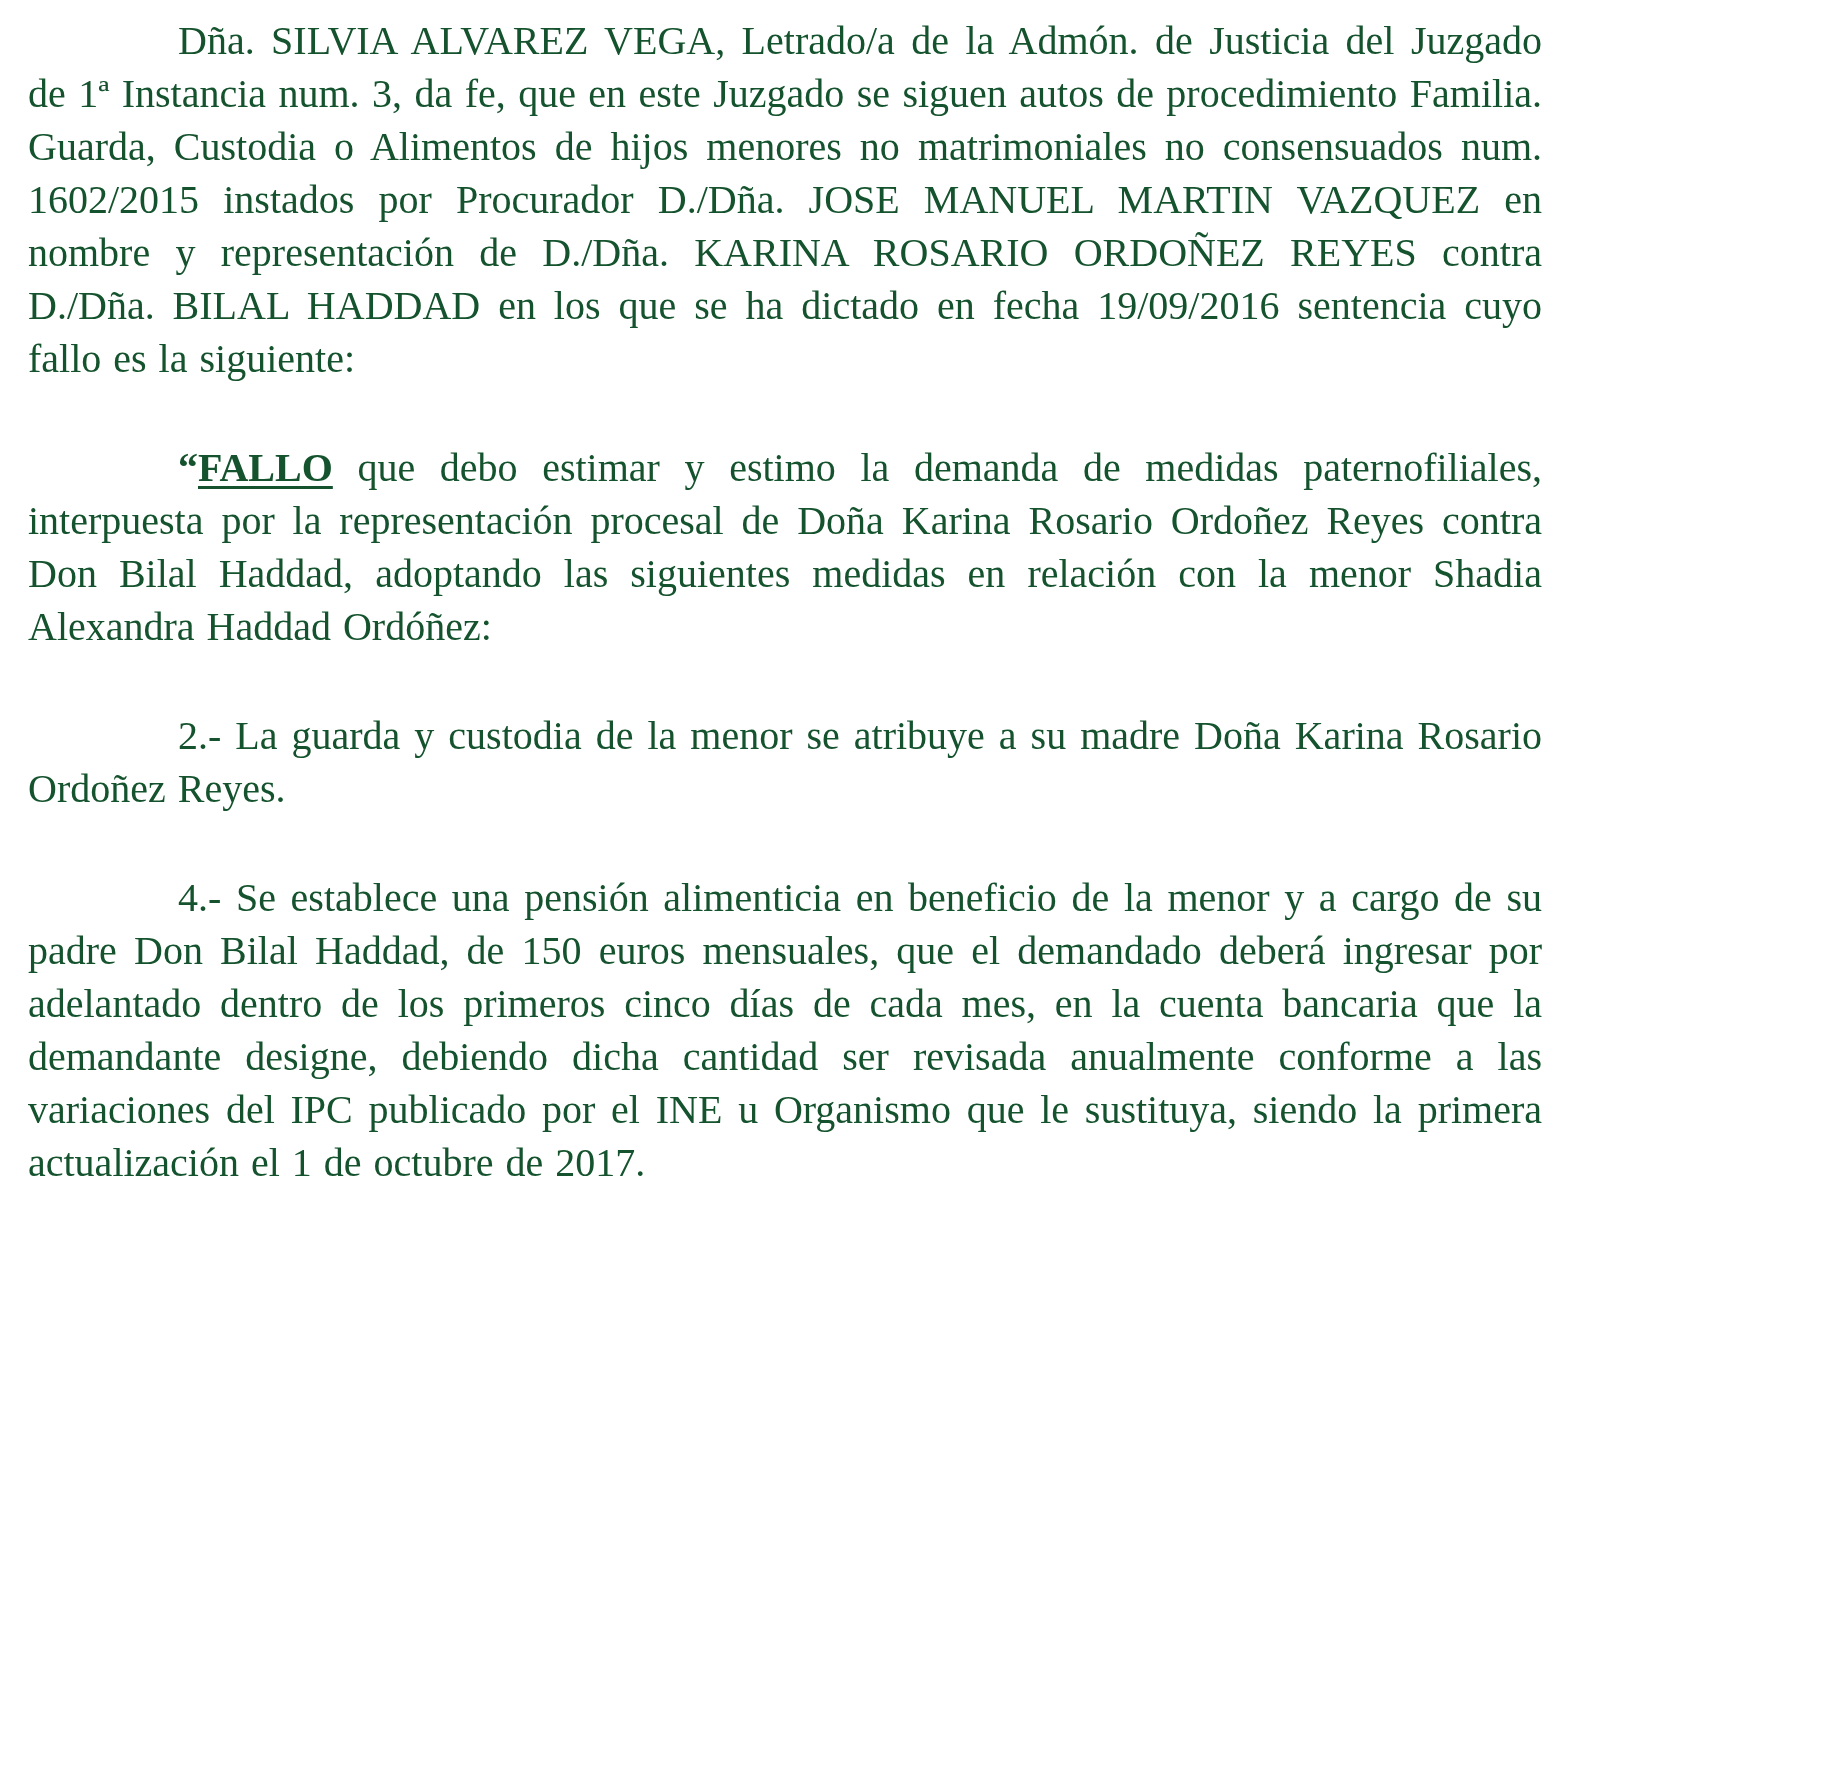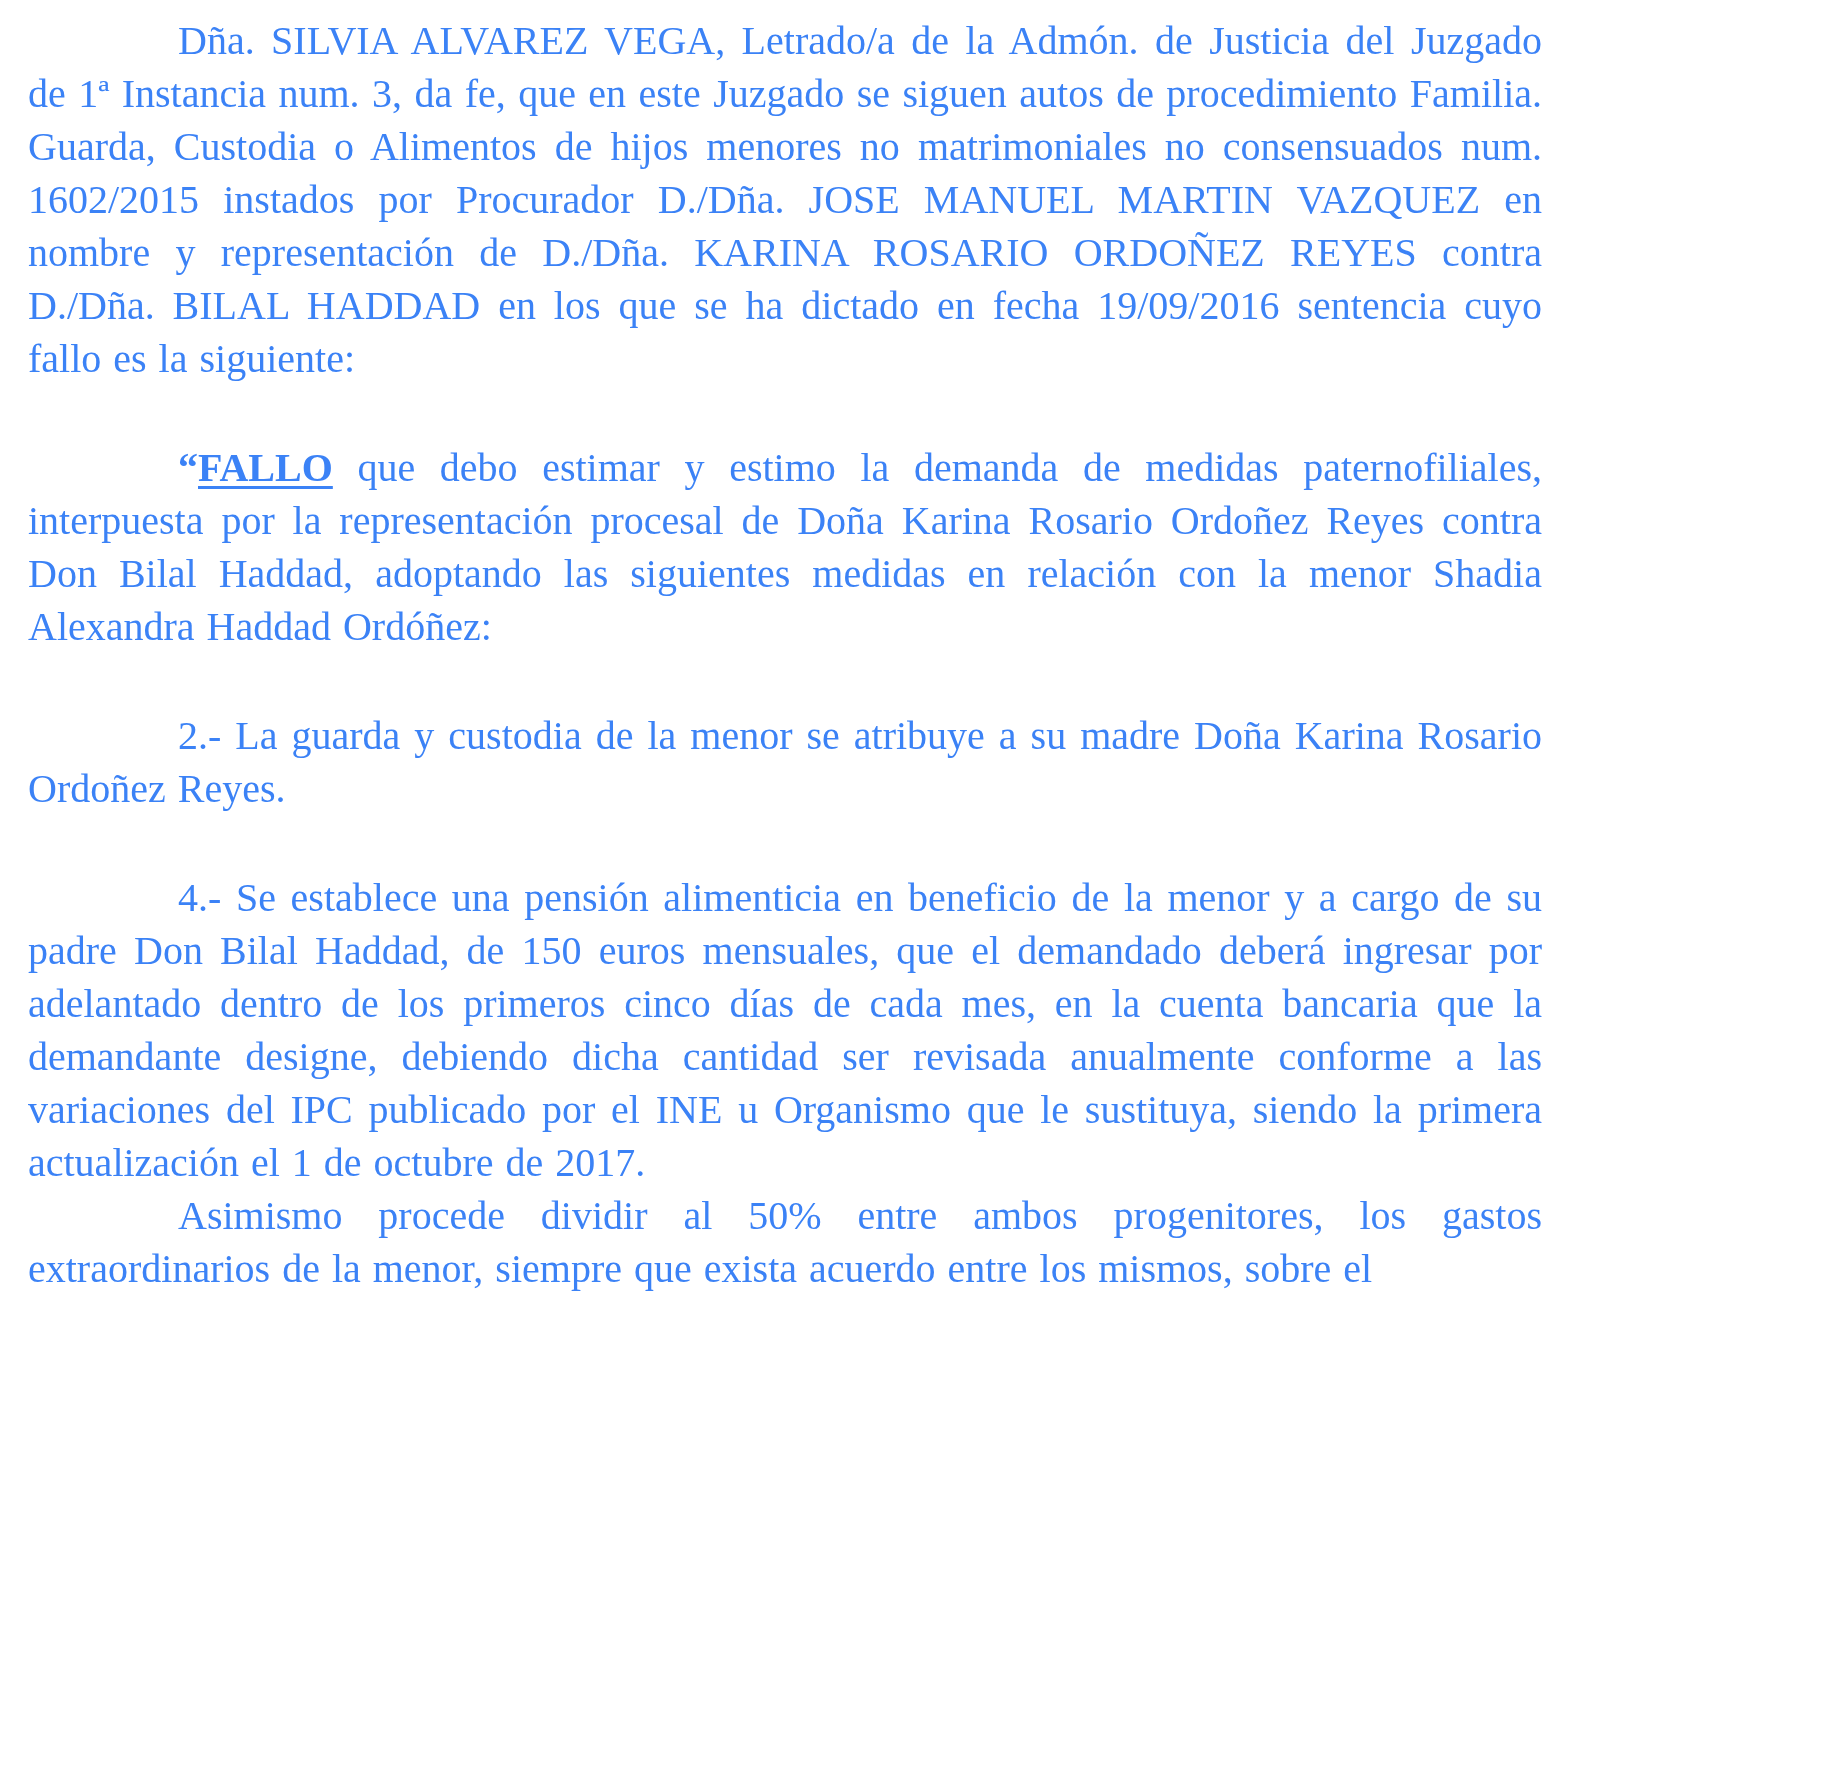--- a/index.html
+++ b/index.html
@@ -6,21 +6,21 @@
     margin: 0;
     padding: 0;
     background: #ffffff;
   }
   .page {
     position: relative;
     width: 1836px;
     min-height: 1792px;
     box-sizing: border-box;
     background: #ffffff;
-    color: #3b82f6;
+    color: #14532d;
     padding: 14px 294px 20px 28px;
     font-family: "Liberation Serif", "DejaVu Serif", serif;
     overflow: hidden;
   }
   .para {
     font-size: 40px;
     line-height: 53px;
     text-align: justify;
     text-indent: 150px;
     margin: 0;
@@ -49,15 +49,14 @@
   <p class="para">Dña. SILVIA ALVAREZ VEGA, Letrado/a de la Admón. de Justicia del Juzgado de 1ª Instancia num. 3, da fe, que en este Juzgado se siguen autos de procedimiento Familia. Guarda, Custodia o Alimentos de hijos menores no matrimoniales no consensuados num. 1602/2015 instados por Procurador D./Dña. JOSE MANUEL MARTIN VAZQUEZ en nombre y representación de D./Dña. KARINA ROSARIO ORDOÑEZ REYES contra D./Dña. BILAL HADDAD en los que se ha dictado en fecha 19/09/2016 sentencia cuyo fallo es la siguiente:</p>
 
   <p class="para"><span class="bold">“</span><span class="bold underline">FALLO</span><span> que debo estimar y estimo la demanda de medidas paternofiliales, interpuesta por la representación procesal de Doña Karina Rosario Ordoñez Reyes contra Don Bilal Haddad, adoptando las siguientes medidas en relación con la menor Shadia Alexandra Haddad Ordóñez:</span></p>
 
 
   <p class="para">2.- La guarda y custodia de la menor se atribuye a su madre Doña Karina Rosario Ordoñez Reyes.</p>
 
 
   <p class="para">4.- Se establece una pensión alimenticia en beneficio de la menor y a cargo de su padre Don Bilal Haddad, de 150 euros mensuales, que el demandado deberá ingresar por adelantado dentro de los primeros cinco días de cada mes, en la cuenta bancaria que la demandante designe, debiendo dicha cantidad ser revisada anualmente conforme a las variaciones del IPC publicado por el INE u Organismo que le sustituya, siendo la primera actualización el 1 de octubre de 2017.</p>
 
-  <p class="para no-gap">Asimismo procede dividir al 50% entre ambos progenitores, los gastos extraordinarios de la menor, siempre que exista acuerdo entre los mismos, sobre el</p>
 
 </div>
 
 </body></html>

